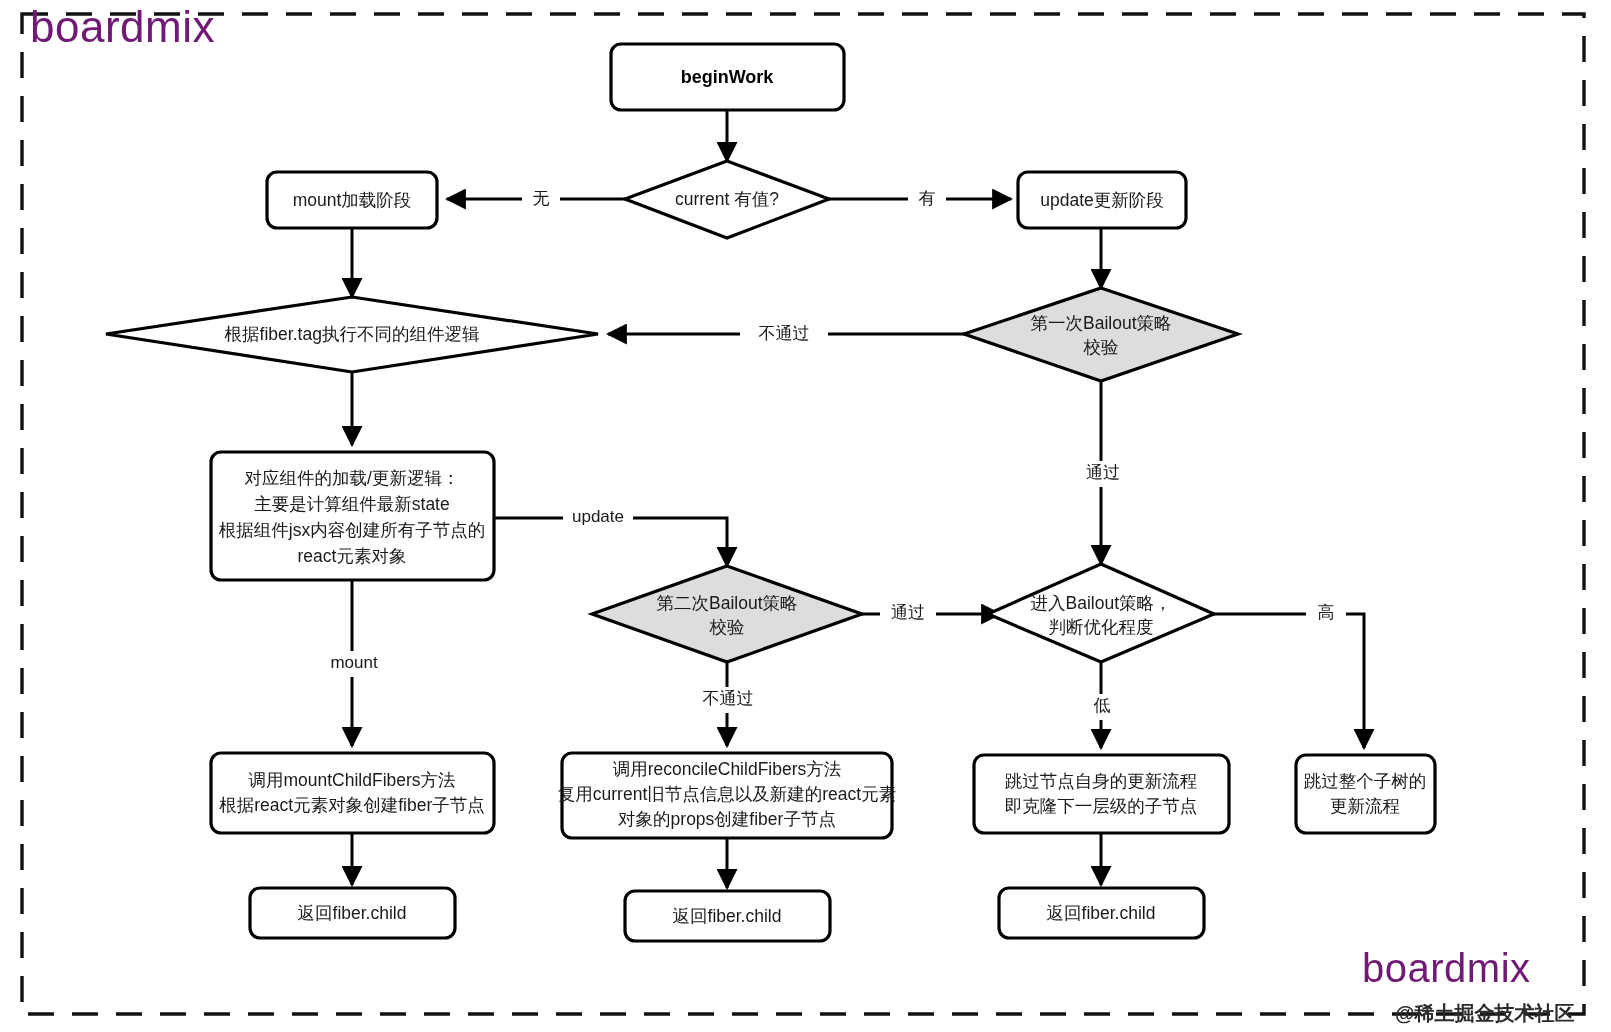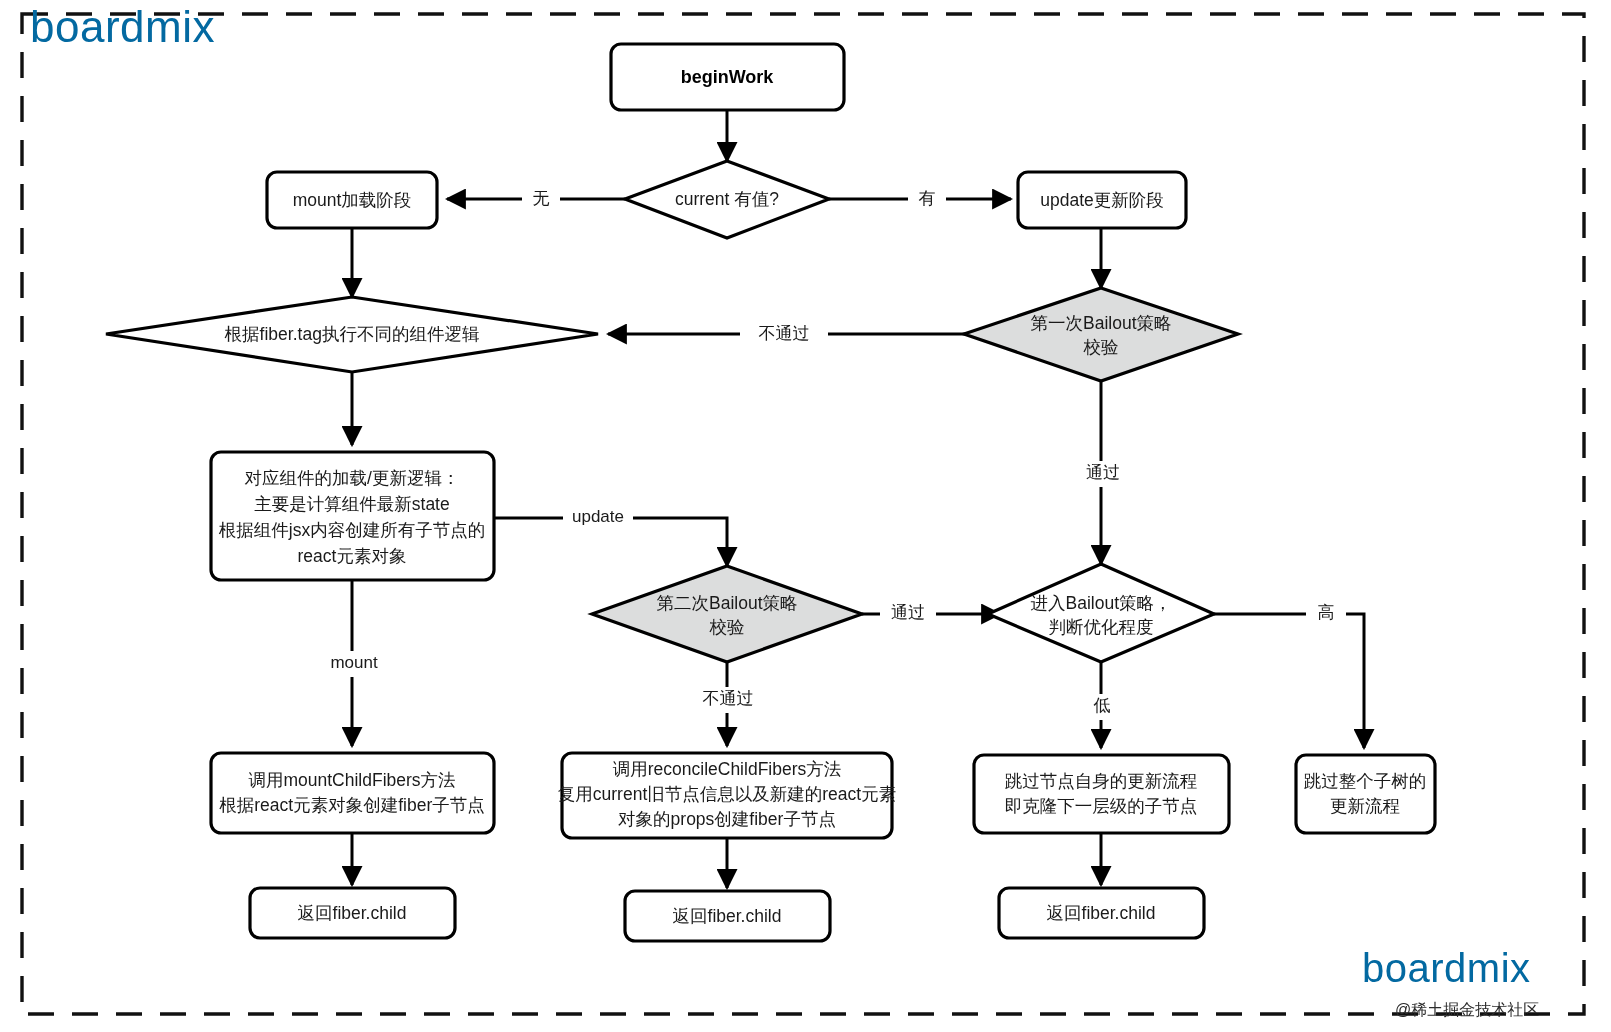--- a/index.html
+++ b/index.html
@@ -66,45 +66,46 @@
   }
   .border-dash {
     fill: none;
     stroke: #111111;
     stroke-width: 3.4;
     stroke-dasharray: 26 18;
   }
   .wm {
     position: absolute;
     font-family: "Liberation Sans", "DejaVu Sans", sans-serif;
-    color: #0369a1;
+    color: #701a75;
     user-select: none;
     white-space: nowrap;
   }
   #wm-top {
     left: 30px;
     top: 2px;
     font-size: 44px;
     letter-spacing: 0.5px;
   }
   #wm-bottom {
     left: 1362px;
     top: 946px;
     font-size: 40px;
     letter-spacing: 0.5px;
   }
   #credit {
     position: absolute;
     left: 1395px;
     top: 1000px;
     font-family: "Liberation Sans", "DejaVu Sans", sans-serif;
-    font-size: 16px;
+    font-size: 20px;
     color: #2b2b2b;
     white-space: nowrap;
     user-select: none;
+    font-weight: bold;
   }
 </style>
 </head>
 <body>
 
 <div id="canvas">
 
   <svg id="flow" viewBox="0 0 1611 1032">
     <defs>
       <marker id="arrow" viewBox="0 0 10 10" refX="9" refY="5" markerWidth="7" markerHeight="7" orient="auto-start-reverse">

